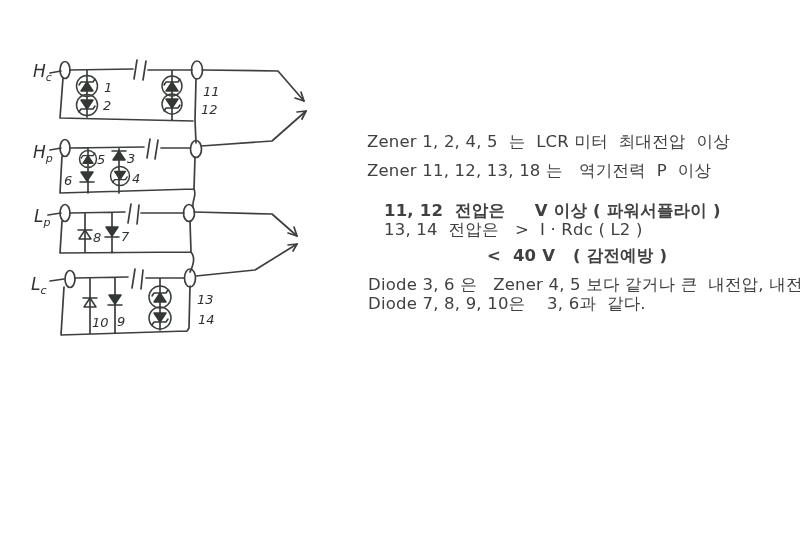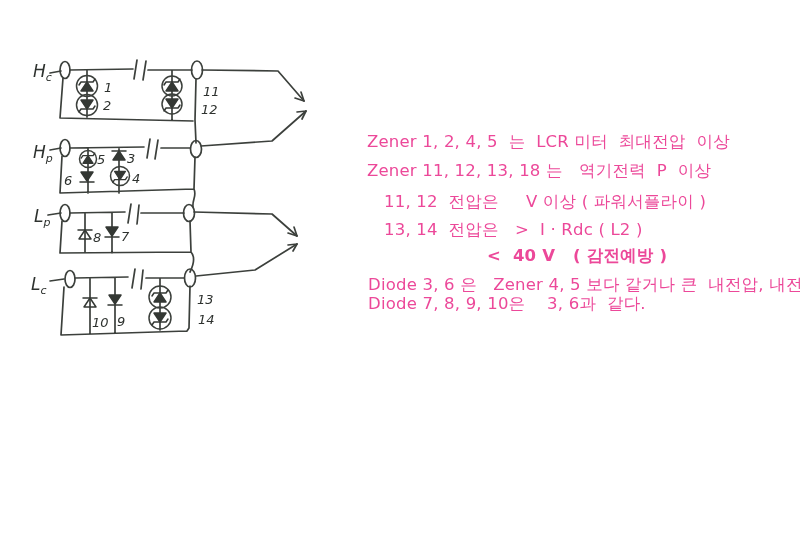--- a/index.html
+++ b/index.html
@@ -5,21 +5,21 @@
   html,body{margin:0;padding:0;background:#ffffff;}
   .page{position:relative;width:800px;height:454px;background:#ffffff;overflow:hidden;
         font-family:"DejaVu Sans",sans-serif;}
   svg{position:absolute;left:0;top:0;}
   .w{fill:none;stroke:#3c403c;stroke-width:1.7;stroke-linecap:round;stroke-linejoin:round;}
   .term{fill:none;stroke:#3c403c;stroke-width:1.7;}
   .symc{fill:none;stroke:#3c403c;stroke-width:1.5;}
   .num{font-family:"DejaVu Sans",sans-serif;font-style:italic;font-size:13px;fill:#2e322f;}
   .rowlbl{font-family:"DejaVu Sans",sans-serif;font-style:italic;font-size:17px;fill:#2e322f;}
   .sub{font-size:11px;}
-  .note{position:absolute;white-space:pre;font-size:16.5px;line-height:22px;color:#ec4899;
+  .note{position:absolute;white-space:pre;font-size:16.5px;line-height:22px;color:#404040;
         letter-spacing:0.2px;font-family:"DejaVu Sans",sans-serif;}
 </style>
 </head>
 <body>
 
 <div class="page">
 
   <svg width="800" height="534" viewBox="0 0 800 534">
     <defs>
 
@@ -161,20 +161,20 @@
       <text class="num" x="92" y="327">10</text>
       <text class="num" x="117" y="326">9</text>
       <text class="num" x="197" y="304">13</text>
       <text class="num" x="198" y="324">14</text>
     </g>
   </svg>
 
   <div>
     <div class="note" style="left:367px;top:131px;">Zener 1, 2, 4, 5  는  LCR 미터  최대전압  이상</div>
     <div class="note" style="left:367px;top:160px;">Zener 11, 12, 13, 18 는   역기전력  P  이상</div>
-    <div class="note" style="left:384px;top:191px;">11, 12  전압은     V 이상 ( 파워서플라이 )</div>
+    <div class="note" style="left:384px;top:200px;font-weight:bold;">11, 12  전압은     V 이상 ( 파워서플라이 )</div>
     <div class="note" style="left:384px;top:219px;">13, 14  전압은   &gt;  I · Rdc ( L2 )</div>
     <div class="note" style="left:487px;top:245px;font-weight:bold;">&lt;  40 V   ( 감전예방 )</div>
     <div class="note" style="left:368px;top:274px;">Diode 3, 6 은   Zener 4, 5 보다 같거나 큰  내전압, 내전력</div>
     <div class="note" style="left:368px;top:293px;">Diode 7, 8, 9, 10은    3, 6과  같다.</div>
   </div>
 
 </div>
 
 </body></html>

